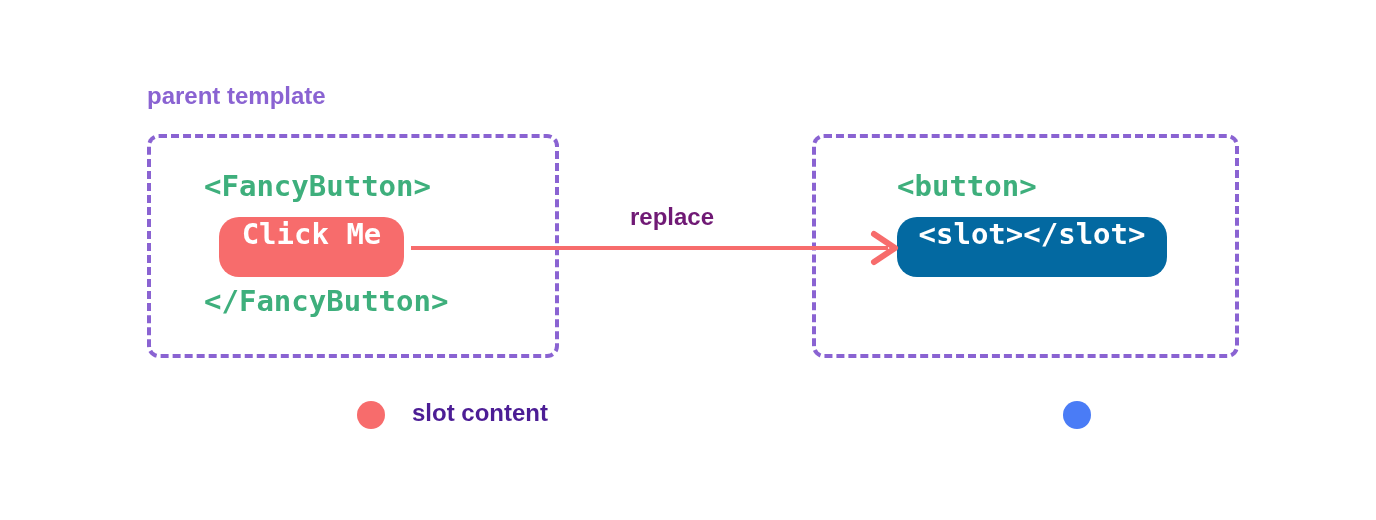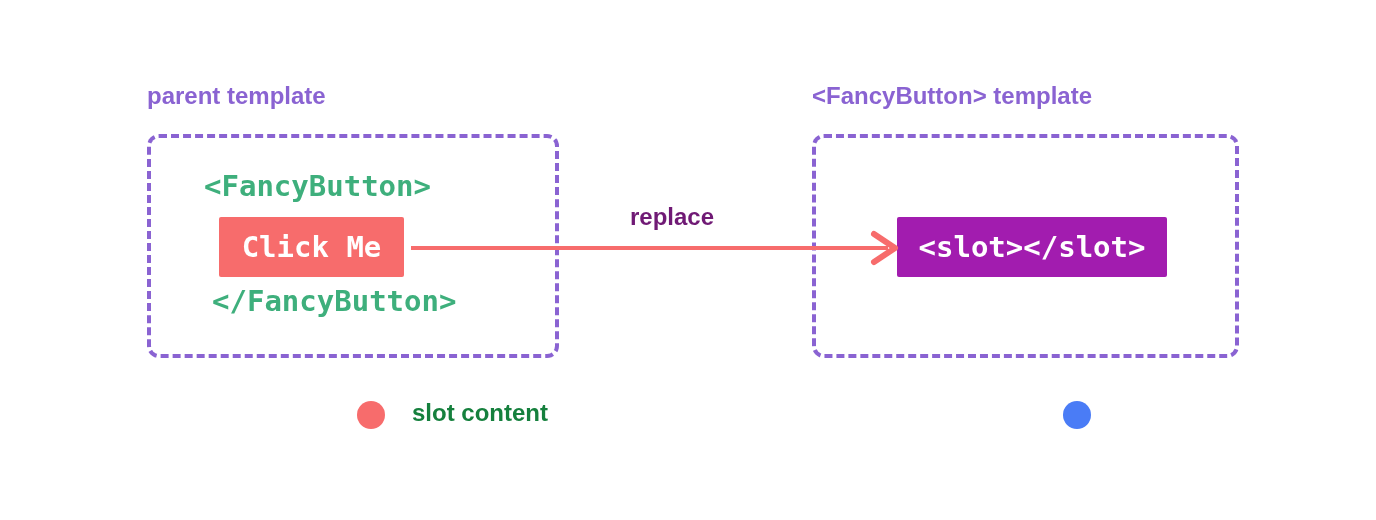--- a/index.html
+++ b/index.html
@@ -40,38 +40,38 @@
   .code {
     position: absolute;
     font-family: "DejaVu Sans Mono", monospace;
     font-weight: bold;
     font-size: 29px;
     line-height: 34px;
     color: #3eaf7c;
     white-space: nowrap;
   }
   .left-box .code-open   { left: 53px; top: 31px; }
-  .left-box .code-close  { left: 61px; top: 146px; }
+  .left-box .code-close  { left: 53px; top: 146px; }
   .right-box .code-open  { left: 81px; top: 31px; }
   .right-box .code-close { left: 81px; top: 146px; }
 
   .chip {
     position: absolute;
-    border-radius: 2px;
+    border-radius: 20px;
     display: flex;
-    align-items: center;
+    align-items: flex-start;
     justify-content: center;
     font-family: "DejaVu Sans Mono", monospace;
     font-weight: bold;
     font-size: 29px;
     color: #ffffff;
     white-space: nowrap;
   }
   .red-chip  { left: 68px; top: 79px; width: 185px; height: 60px; background: #f76c6c; }
-  .blue-chip { left: 81px; top: 79px; width: 270px; height: 60px; background: #a21caf; }
+  .blue-chip { left: 81px; top: 79px; width: 270px; height: 60px; background: #0369a1; }
 
   .replace-label {
     position: absolute;
     left: 630px;
     top: 203px;
     font-size: 24px;
     font-weight: bold;
     color: #701a75;
     line-height: 28px;
   }
@@ -97,21 +97,21 @@
   }
   .dot-red  { left: 357px; top: 401px; background: #f76c6c; }
   .dot-blue { left: 1063px; top: 401px; background: #4a7cf6; }
   .legend-text {
     position: absolute;
     font-size: 24px;
     font-weight: bold;
     line-height: 28px;
     white-space: nowrap;
   }
-  .legend-text-red  { left: 412px;  top: 399px; color: #15803d; }
+  .legend-text-red  { left: 412px;  top: 399px; color: #4c1d95; }
   .legend-text-blue { left: 1112px; top: 399px; color: #4a7cf6; }
 </style>
 </head>
 <body>
 
 <div class="canvas">
 
   <div class="panel-label parent-label">parent template</div>
 
   <div class="box left-box">
@@ -122,23 +122,23 @@
     <div class="code code-close">&lt;/FancyButton&gt;</div>
   </div>
 
   <div class="replace-label">replace</div>
 
   <svg class="arrow-svg" viewBox="0 0 1376 520" xmlns="http://www.w3.org/2000/svg">
     <line class="arrow-stroke" x1="411" y1="248" x2="888" y2="248" stroke-width="4"></line>
     <polyline class="arrow-stroke" points="874,234 895,248 874,262" stroke-width="6" stroke-linecap="round" stroke-linejoin="round"></polyline>
   </svg>
 
-  <div class="panel-label template-label">&lt;FancyButton&gt; template</div>
 
   <div class="box right-box">
+    <div class="code code-open">&lt;button&gt;</div>
     <div class="chip blue-chip">
       <span>&lt;slot&gt;&lt;/slot&gt;</span>
     </div>
   </div>
 
   <span class="legend-dot dot-red"></span>
   <span class="legend-text legend-text-red">slot content</span>
 
   <span class="legend-dot dot-blue"></span>
 

